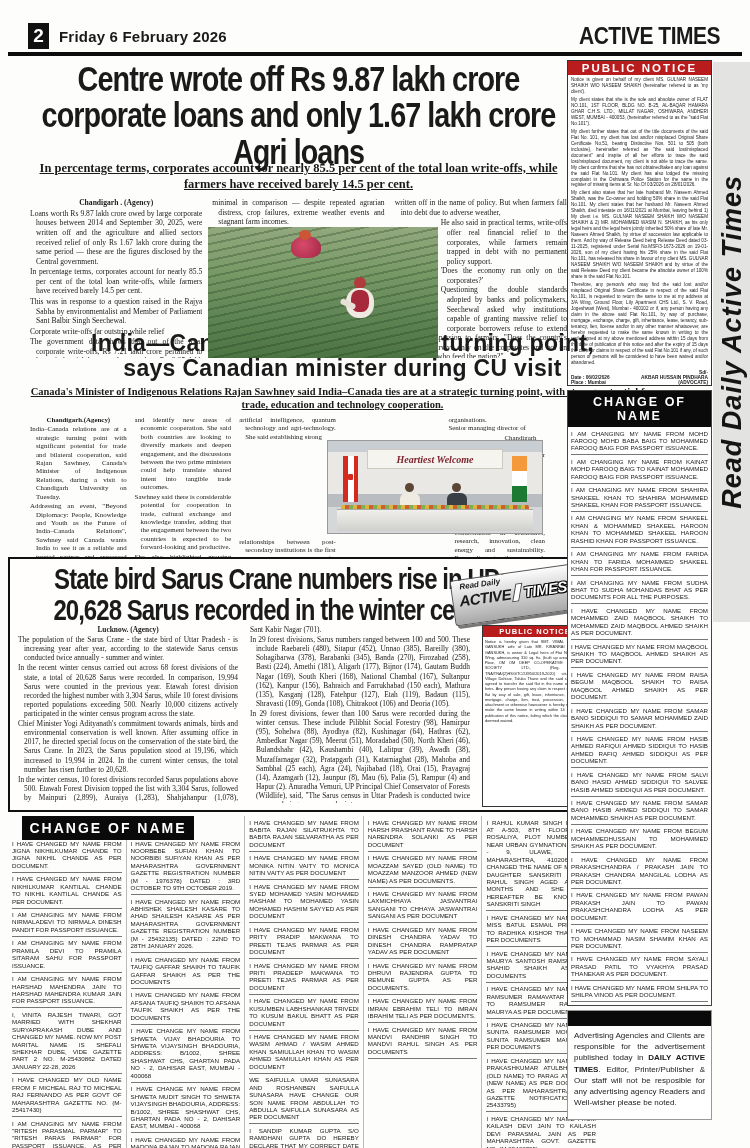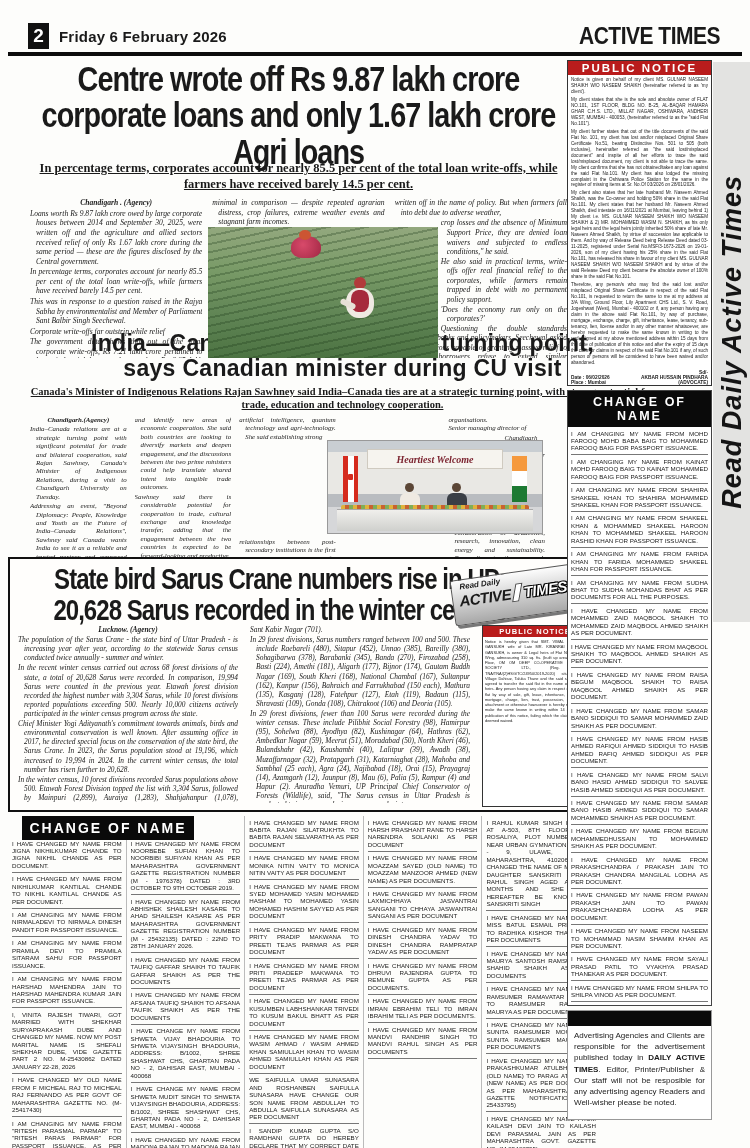--- a/index.html
+++ b/index.html
@@ -14,21 +14,21 @@
   .dateline-top{font:700 15px "Liberation Sans",sans-serif;letter-spacing:.2px;}
   .paper-name{margin-left:auto;font:900 21px "Liberation Sans",sans-serif;letter-spacing:-.5px;transform:scaleY(1.15);}
   .toprule{position:absolute;left:8px;right:8px;top:52px;height:3.5px;background:#0c0c0c;}
 
   
   .headline-cond{font-family:"Liberation Sans",sans-serif;font-weight:700;text-align:center;
                  letter-spacing:-1px;line-height:1.04;transform:scale(.96,1.18);transform-origin:center top;}
   .deck{font-family:"Liberation Serif",serif;font-weight:700;text-align:center;text-decoration:underline;}
   .cols{display:flex;position:relative;}
   .col{text-align:justify;overflow:hidden;}
-  .col > div{margin:0 0 1px 0;padding-left:6px;text-indent:-6px;font-style:italic;}
+  .col > div{margin:0 0 1px 0;padding-left:6px;text-indent:-6px;}
   .col .dateline{text-align:center;font-weight:700;padding-left:0;text-indent:0;}
 
   
   #main-story{position:absolute;left:30px;top:60px;width:537px;height:298px;overflow:hidden;}
   #main-story .headline-cond{font-size:30px;}
   #main-story .deck{font-size:12.5px;line-height:1.35;margin-top:6px;}
   #main-cols{margin-top:5px;gap:10px;height:192px;font-size:7.6px;line-height:1.26;}
   #main-cols .col{flex:1;}
   .spacer-farm{height:142px;padding:0 !important;}
   .float-farm{float:left;width:52px;height:110px;margin:0 3px 0 0;padding:0 !important;text-indent:0 !important;}
@@ -170,21 +170,20 @@
           </div>
         <div class="spacer-farm"></div>
 
       </div>
       <div class="col" data-interactable="false">
         <div>
             <div data-interactable="false">written off in the name of policy. But when farmers fall into debt due to adverse weather,</div>
           </div>
         <div class="float-farm"></div>
         <div>
-            <div data-interactable="false">crop losses and the absence of Minimum Support Price, they are denied loan waivers and subjected to endless conditions," he said.</div>
             <div data-interactable="false">He also said in practical terms, write-offs offer real financial relief to the corporates, while farmers remain trapped in debt with no permanent policy support.</div>
             <div data-interactable="false">'Does the economy run only on the corporates?'</div>
             <div data-interactable="false">Questioning the double standards adopted by banks and policymakers, Seechewal asked why institutions capable of granting massive relief to corporate borrowers refuse to extend similar compassion to farmers. "Does the country's economy survive only on the corporates and not on the farmers who feed the nation?"</div>
           </div>
       </div>
     </div>
   </div>
 
   <div class="notice-box" id="pn-big" data-interactable="false">
     <div class="pn-head" data-interactable="false">PUBLIC NOTICE</div>

